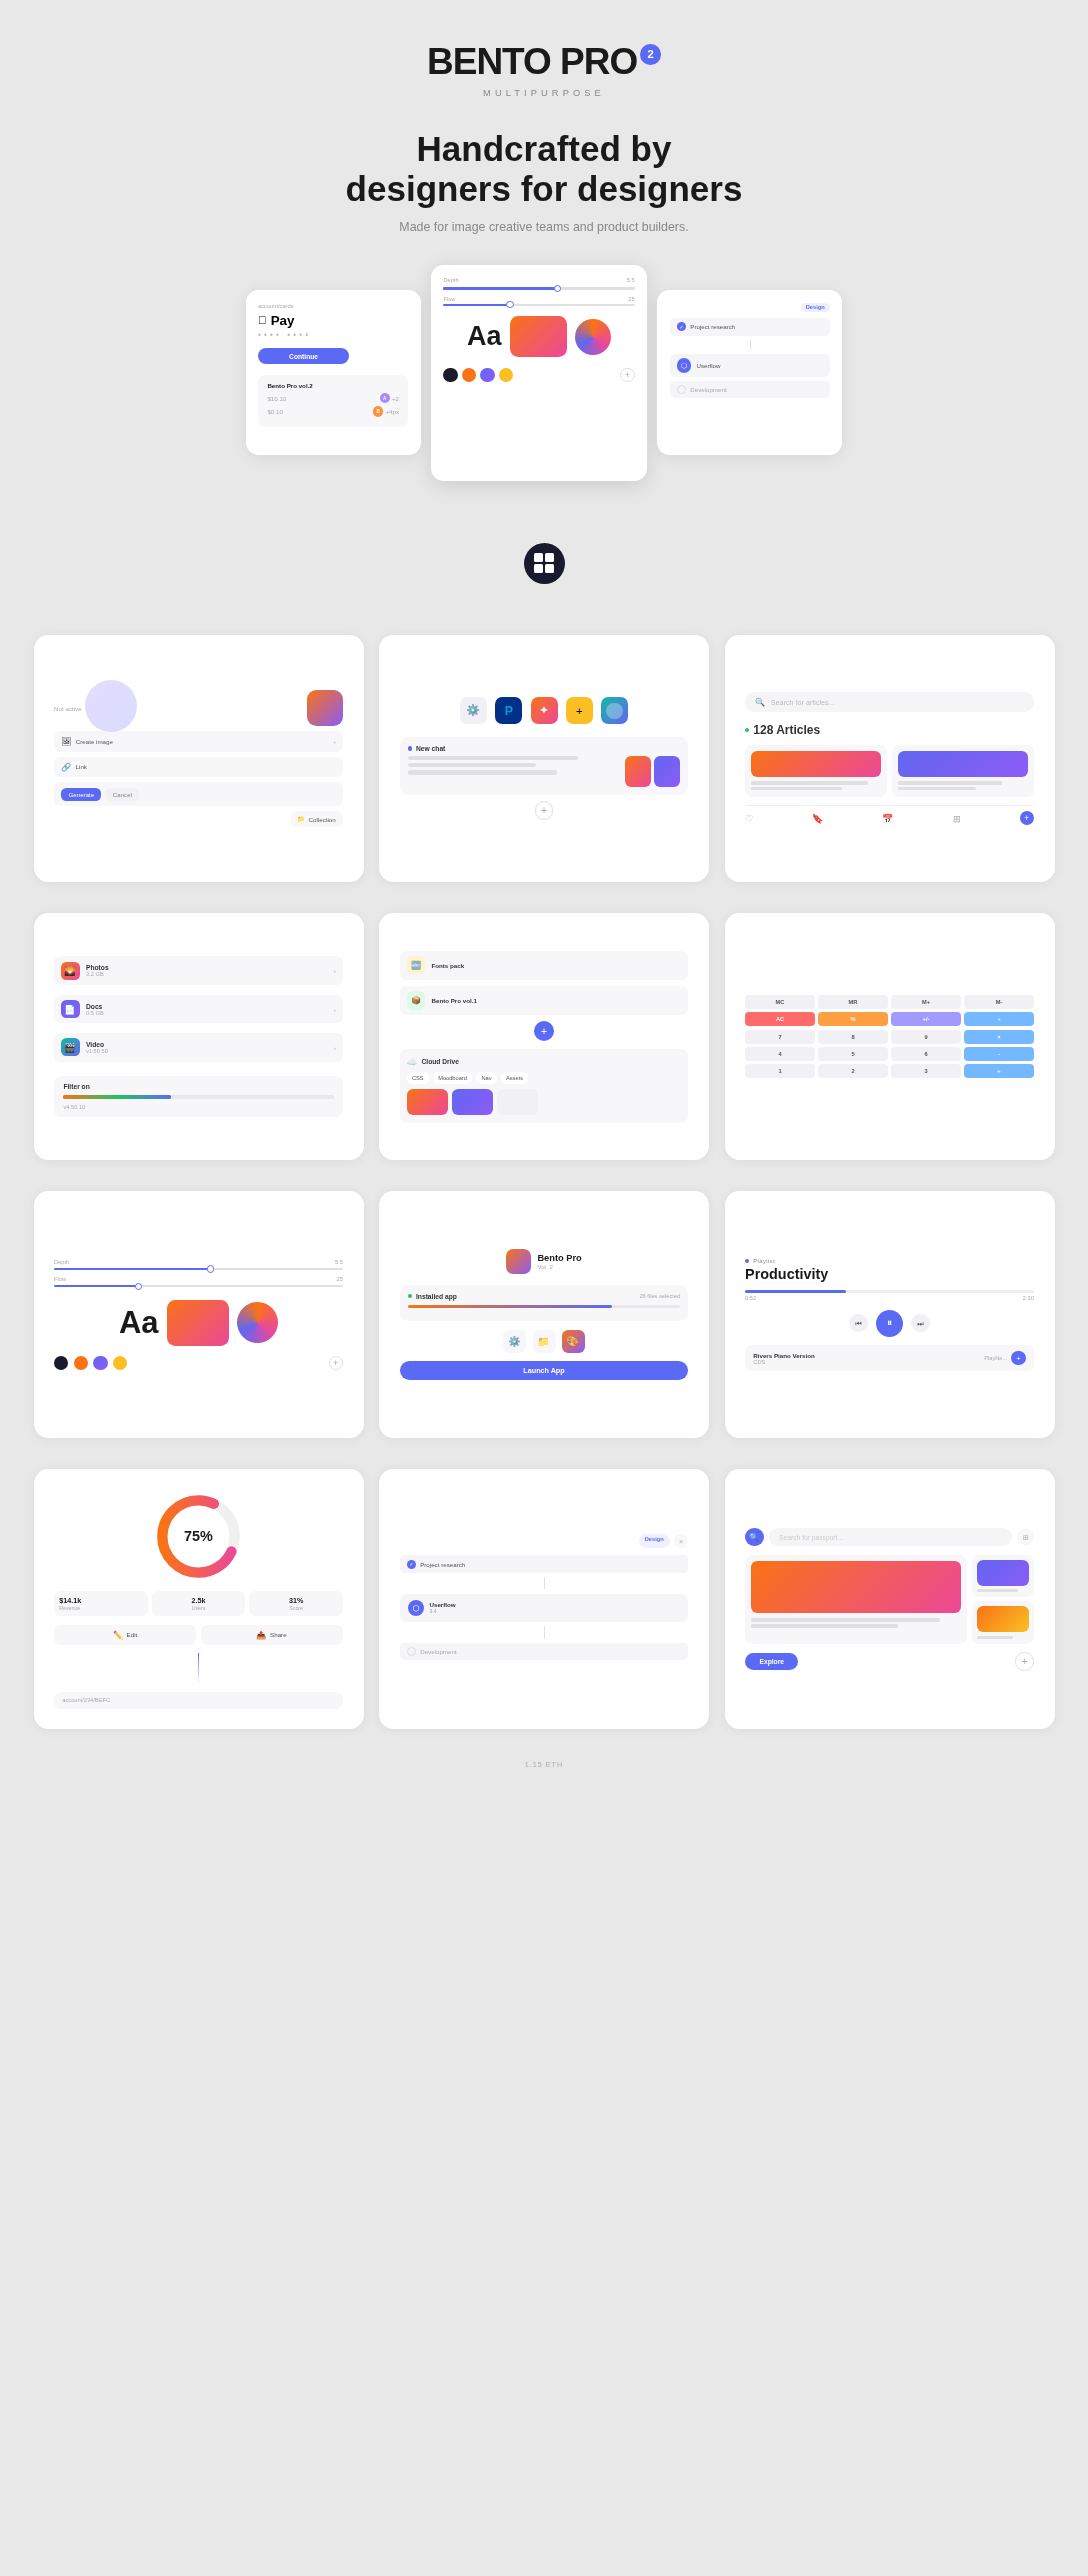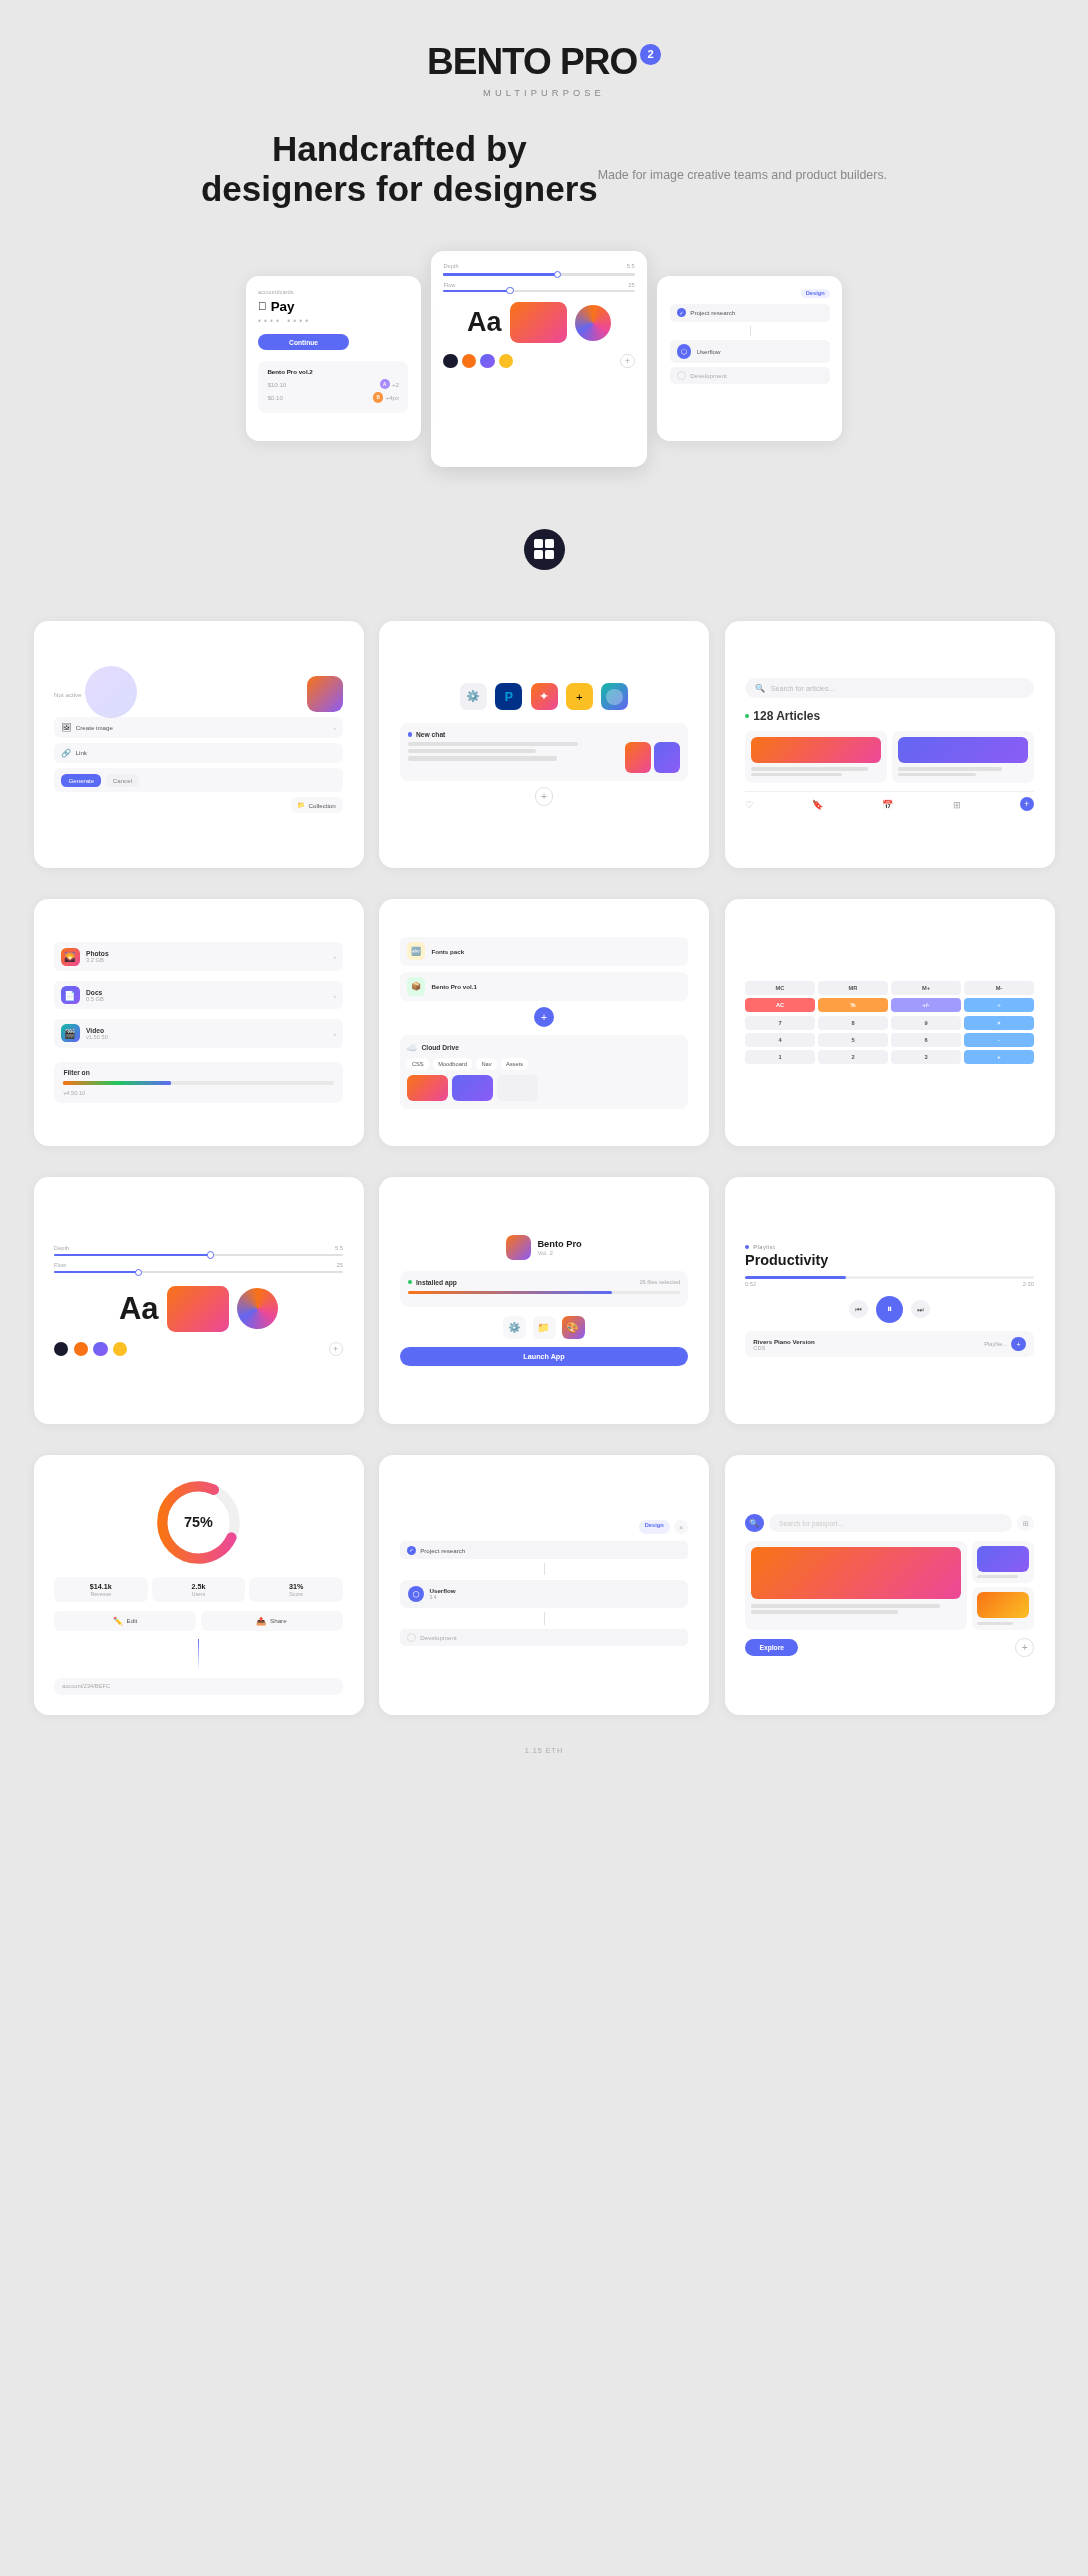--- a/index.html
+++ b/index.html
@@ -59,21 +59,21 @@
       font-size: 9.3px;
       letter-spacing: 4.1px;
       color: #888;
       font-weight: 400;
       text-transform: uppercase;
     }
 
     
     .hero {
       display: flex;
-      flex-direction: row;
+      flex-direction: column;
       align-items: center;
       margin-bottom: 31px;
     }
 
     .hero-title {
       font-size: 35px;
       font-weight: 800;
       text-align: center;
       color: #1a1a1a;
       line-height: 1.15;
@@ -924,21 +924,21 @@
                 <stop offset="0%" style="stop-color:#f97316"></stop>
                 <stop offset="100%" style="stop-color:#ec4899"></stop>
               </linearGradient>
             </defs>
           </svg>
           <div style="position:absolute; text-align:center;">
             <div style="font-size:14.4px; font-weight:800; color:#1a1a1a;">75%</div>
           </div>
         </div>
         <div style="display:grid; grid-template-columns:1fr 1fr 1fr; gap:4.1px; width:100%;">
-          <div style="background:#f7f7f9; border-radius:6.2px; padding:5.2px; text-align:center;">
+          <div style="background:#f7f7f9; border-radius:6.2px; padding:5.2px; ">
             <div style="font-size:7.2px; font-weight:700; color:#1a1a1a;">$14.1k</div>
             <div style="font-size:5.2px; color:#aaa;">Revenue</div>
           </div>
           <div style="background:#f7f7f9; border-radius:6.2px; padding:5.2px; text-align:center;">
             <div style="font-size:7.2px; font-weight:700; color:#1a1a1a;">2.5k</div>
             <div style="font-size:5.2px; color:#aaa;">Users</div>
           </div>
           <div style="background:#f7f7f9; border-radius:6.2px; padding:5.2px; text-align:center;">
             <div style="font-size:7.2px; font-weight:700; color:#1a1a1a;">31%</div>
             <div style="font-size:5.2px; color:#aaa;">Score</div>

